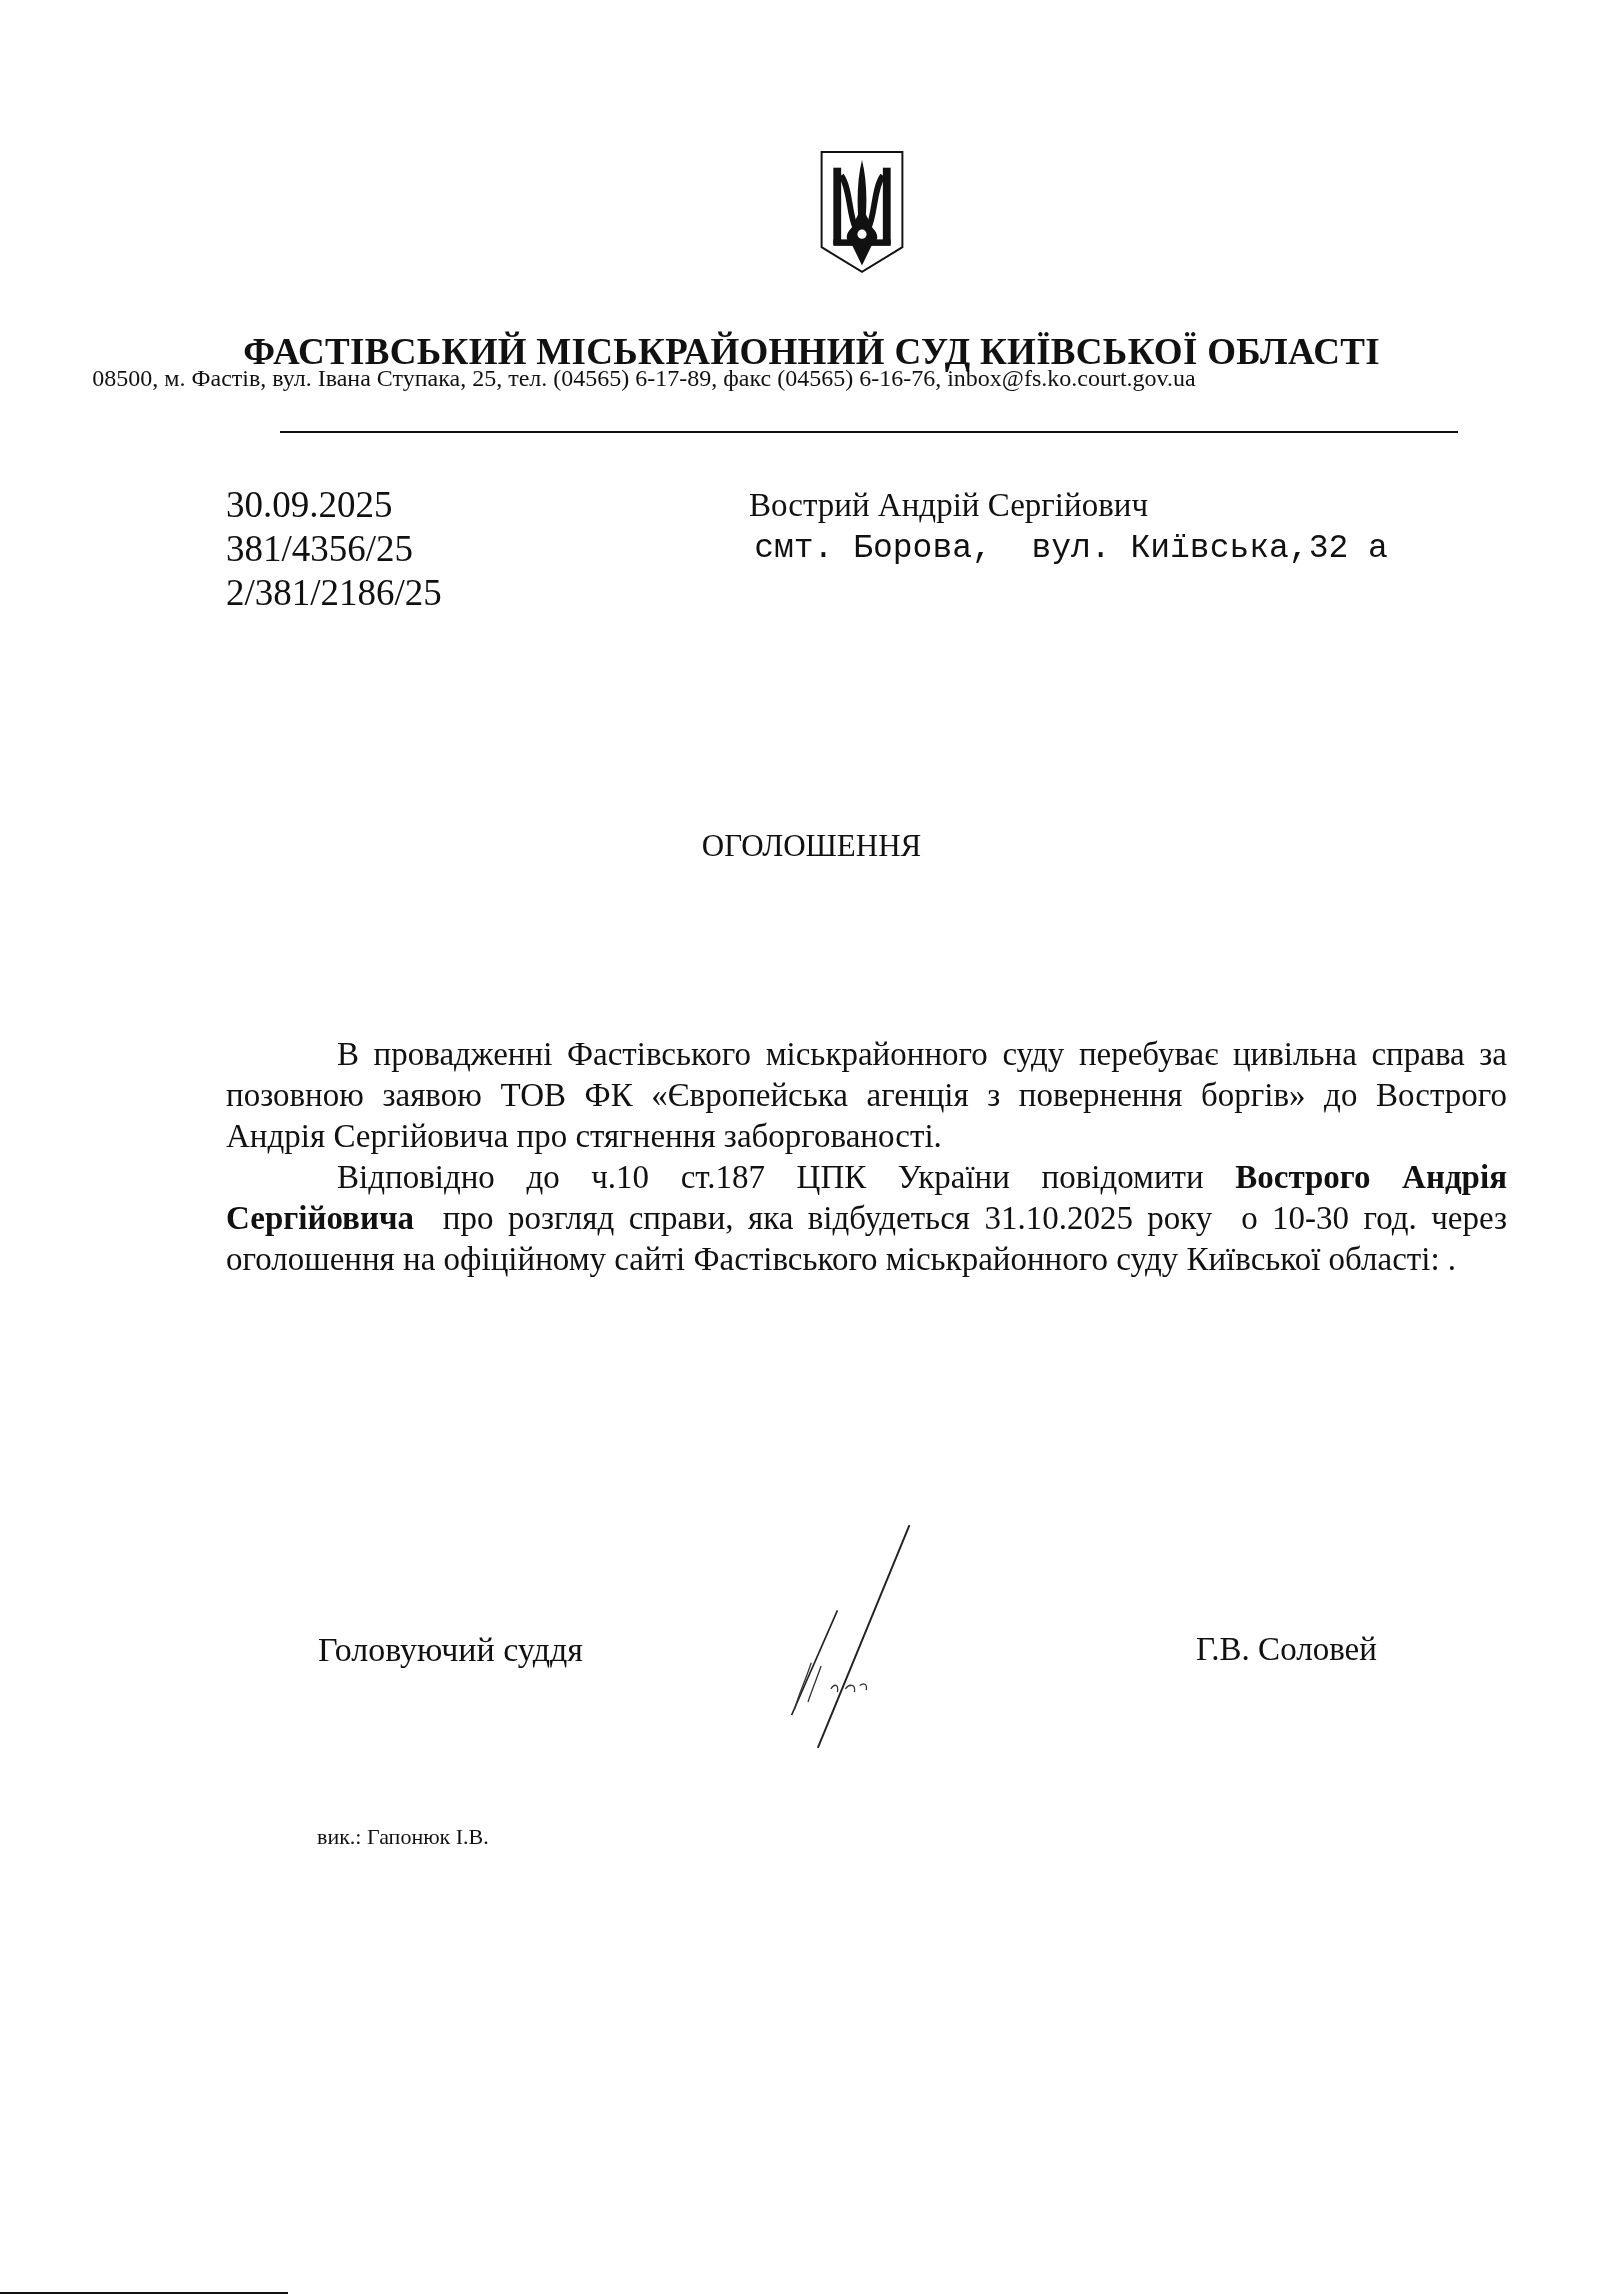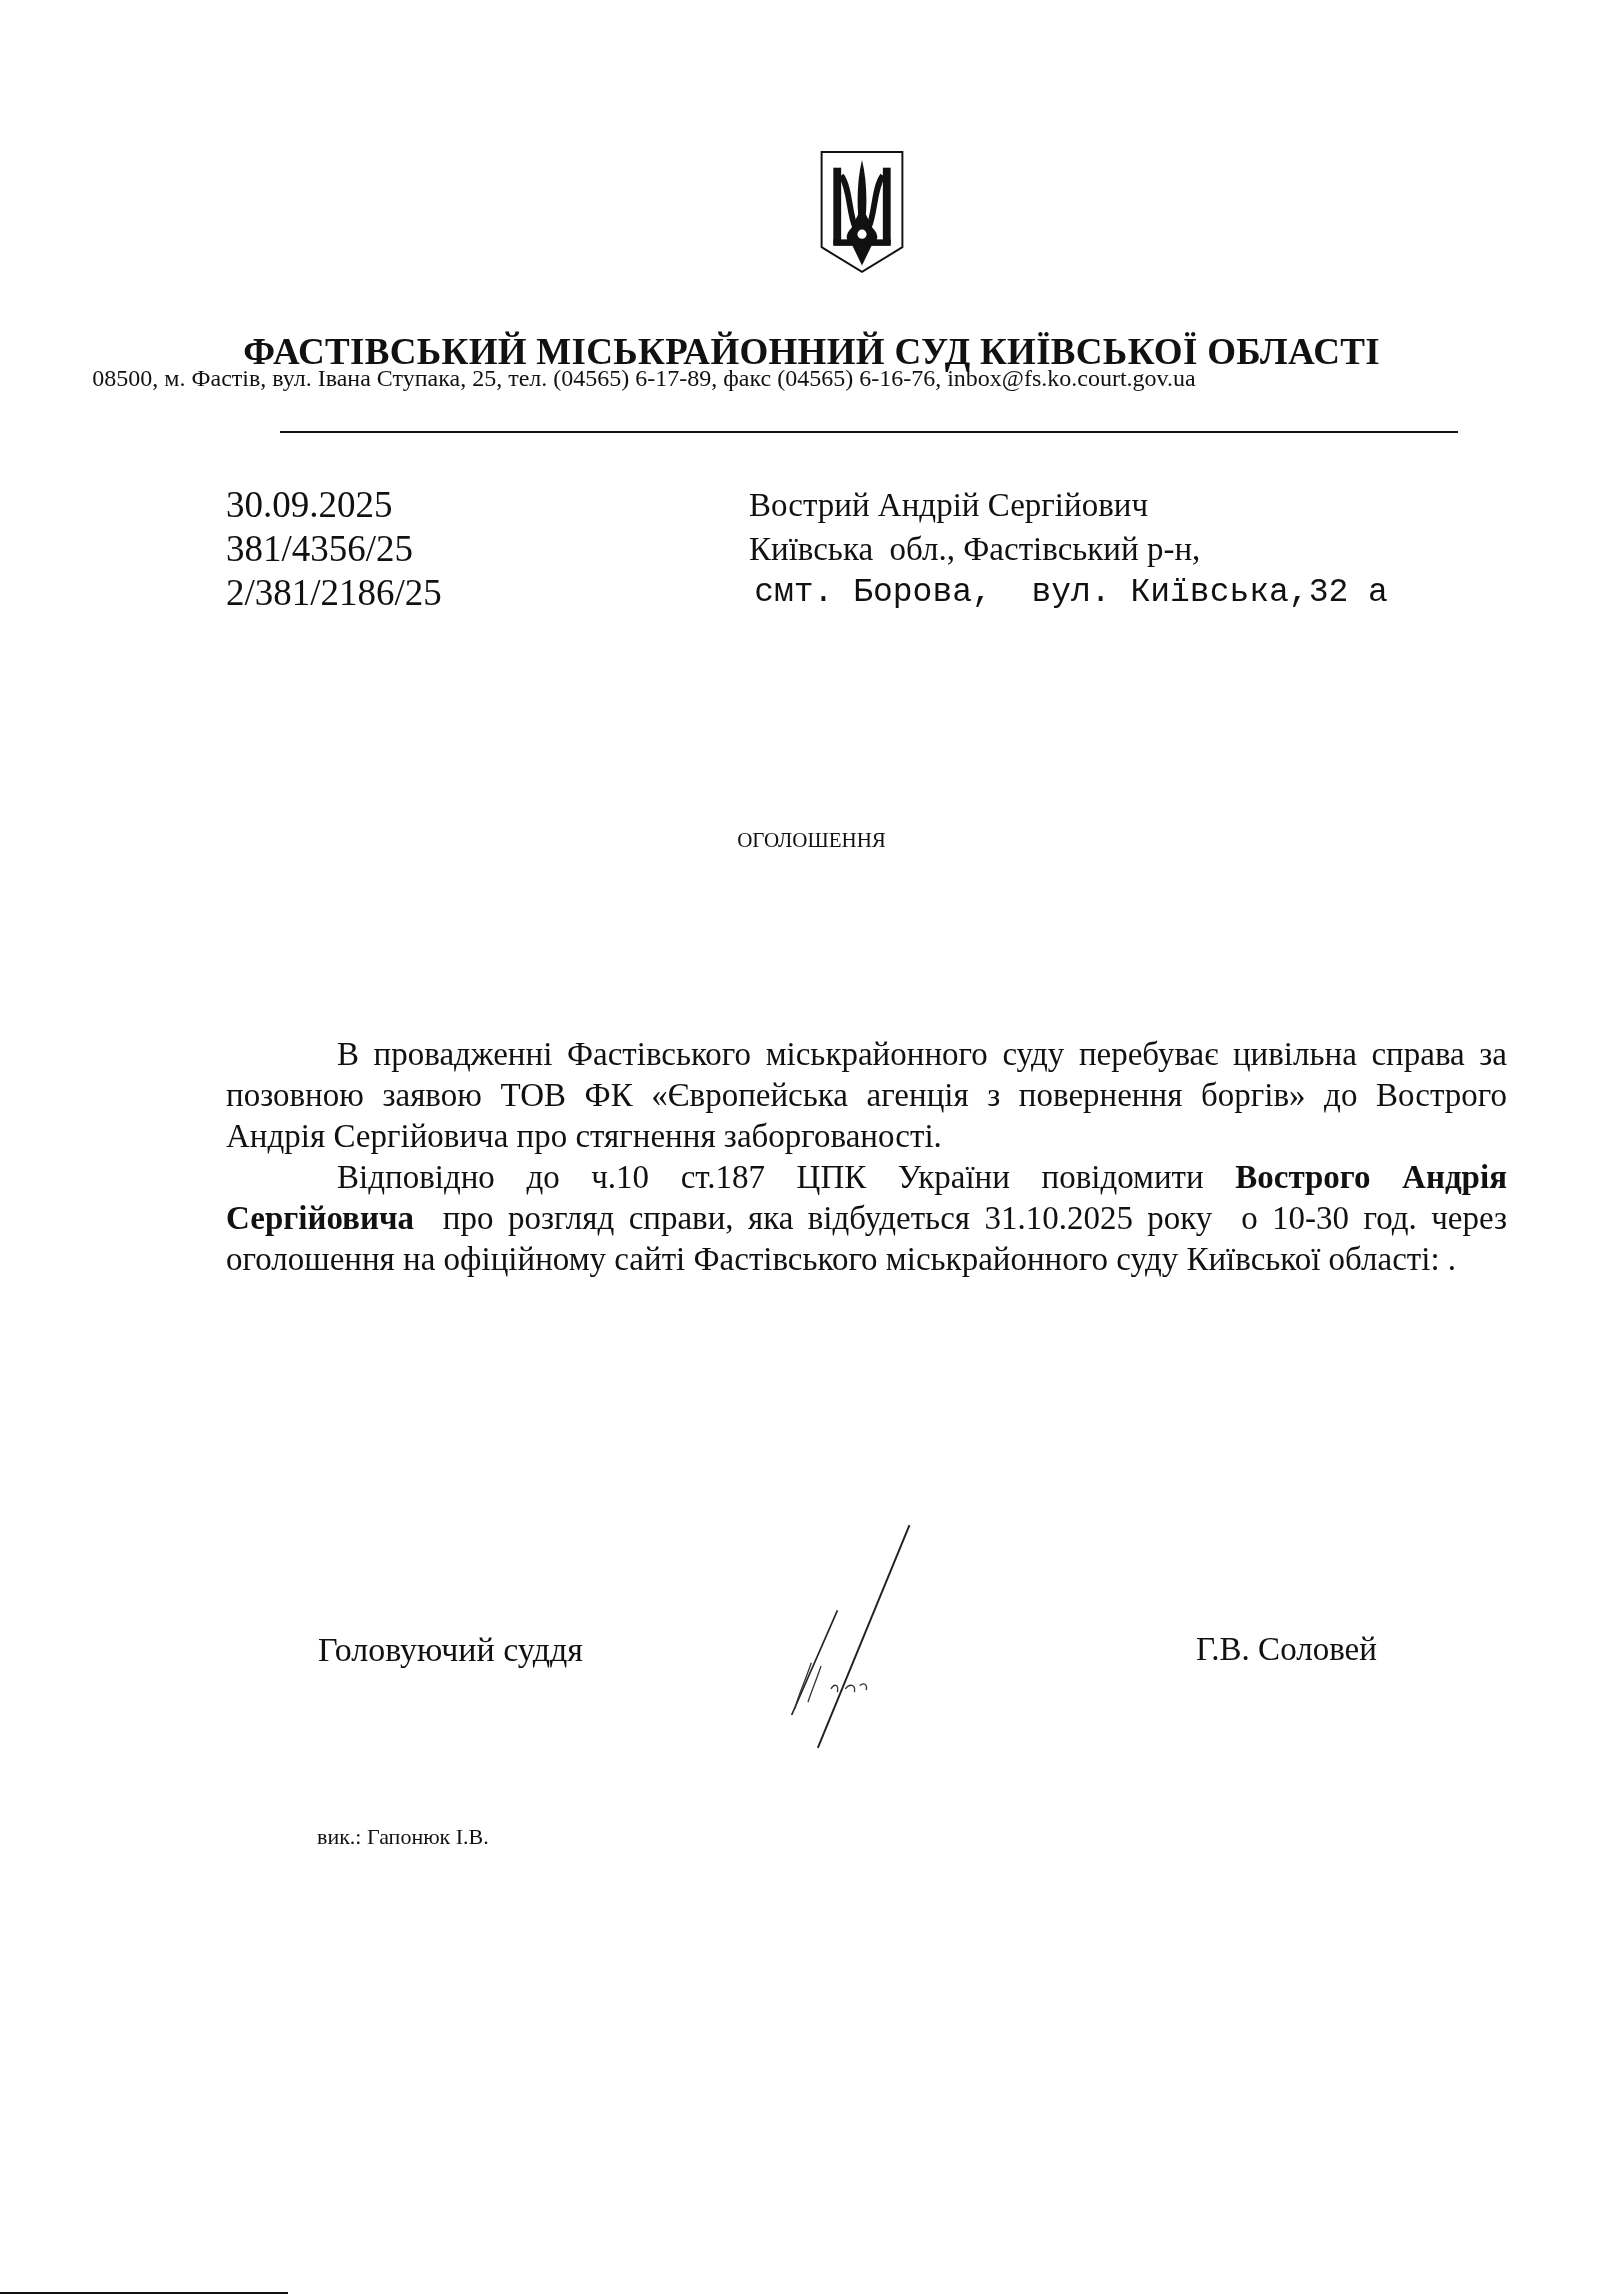--- a/index.html
+++ b/index.html
@@ -7,21 +7,21 @@
          font-family: "Liberation Serif", "DejaVu Serif", serif; color: #111; }
   .abs { position: absolute; }
   .emblem { left: 819px; top: 149px; width: 86px; height: 126px; }
   .court-title { left: 0; width: 1623px; top: 321px; text-align: center;
                  font-weight: bold; font-size: 37px; letter-spacing: 0.3px; margin-top: 9px; }
   .court-address { left: 0; width: 1288px; top: 365px; text-align: center; font-size: 24px; }
   .header-rule { left: 280px; top: 431px; width: 1178px; height: 2px; background: #111; }
   .meta { left: 226px; top: 483px; font-size: 37px; line-height: 44px; }
   .recipient { left: 749px; top: 483px; font-size: 33px; line-height: 44px; }
   .recipient .line3 { padding-left: 5.2px; font-family: Liberation Mono, monospace; }
-  .doc-title { left: 0; width: 1623px; top: 828px; text-align: center; font-size: 21px; }
+  .doc-title { left: 0; width: 1623px; top: 828px; text-align: center; font-size: 31px; }
   .body-text { left: 226px; top: 1006px; width: 1281px; font-size: 33px; line-height: 41px;
                text-align: justify; margin-top: 28px; }
   .body-text p { margin: 0; text-indent: 111px; }
   .body-text b { font-weight: bold; }
   .signer-role { left: 318px; top: 1631px; font-size: 34px; }
   .signer-name { left: 1196px; top: 1631px; font-size: 33px; }
   .signature { left: 700px; top: 1512px; width: 288px; height: 249px; }
   .executor { left: 317px; top: 1824px; font-size: 22px; font-weight: 500; }
   .footer-rule { left: 0; top: 2292px; width: 288px; height: 2px; background: #111; }
 </style>
@@ -46,21 +46,20 @@
 <div class="abs header-rule"></div>
 
 <div class="abs meta">
   <div>30.09.2025</div>
   <div>381/4356/25</div>
   <div>2/381/2186/25</div>
 </div>
 
 <div class="abs recipient">
   <div>Вострий Андрій Сергійович</div>
-  <div style="white-space:pre">Київська  обл., Фастівський р-н,</div>
   <div class="line3" style="white-space:pre">смт. Борова,  вул. Київська,32 а</div>
 </div>
 
 <div class="abs doc-title">ОГОЛОШЕННЯ</div>
 
 <div class="abs body-text">
   <p>В провадженні Фастівського міськрайонного суду перебуває цивільна справа за позовною заявою ТОВ ФК «Європейська агенція з повернення боргів» до Вострого Андрія Сергійовича про стягнення заборгованості.</p>
   <p><span>Відповідно до ч.10 ст.187 ЦПК України повідомити </span><b>Вострого Андрія Сергійовича</b><span style="white-space:pre-wrap">  про розгляд справи, яка відбудеться 31.10.2025 року  о 10-30 год. через оголошення на офіційному сайті Фастівського міськрайонного суду Київської області: .</span></p>
 </div>
 

